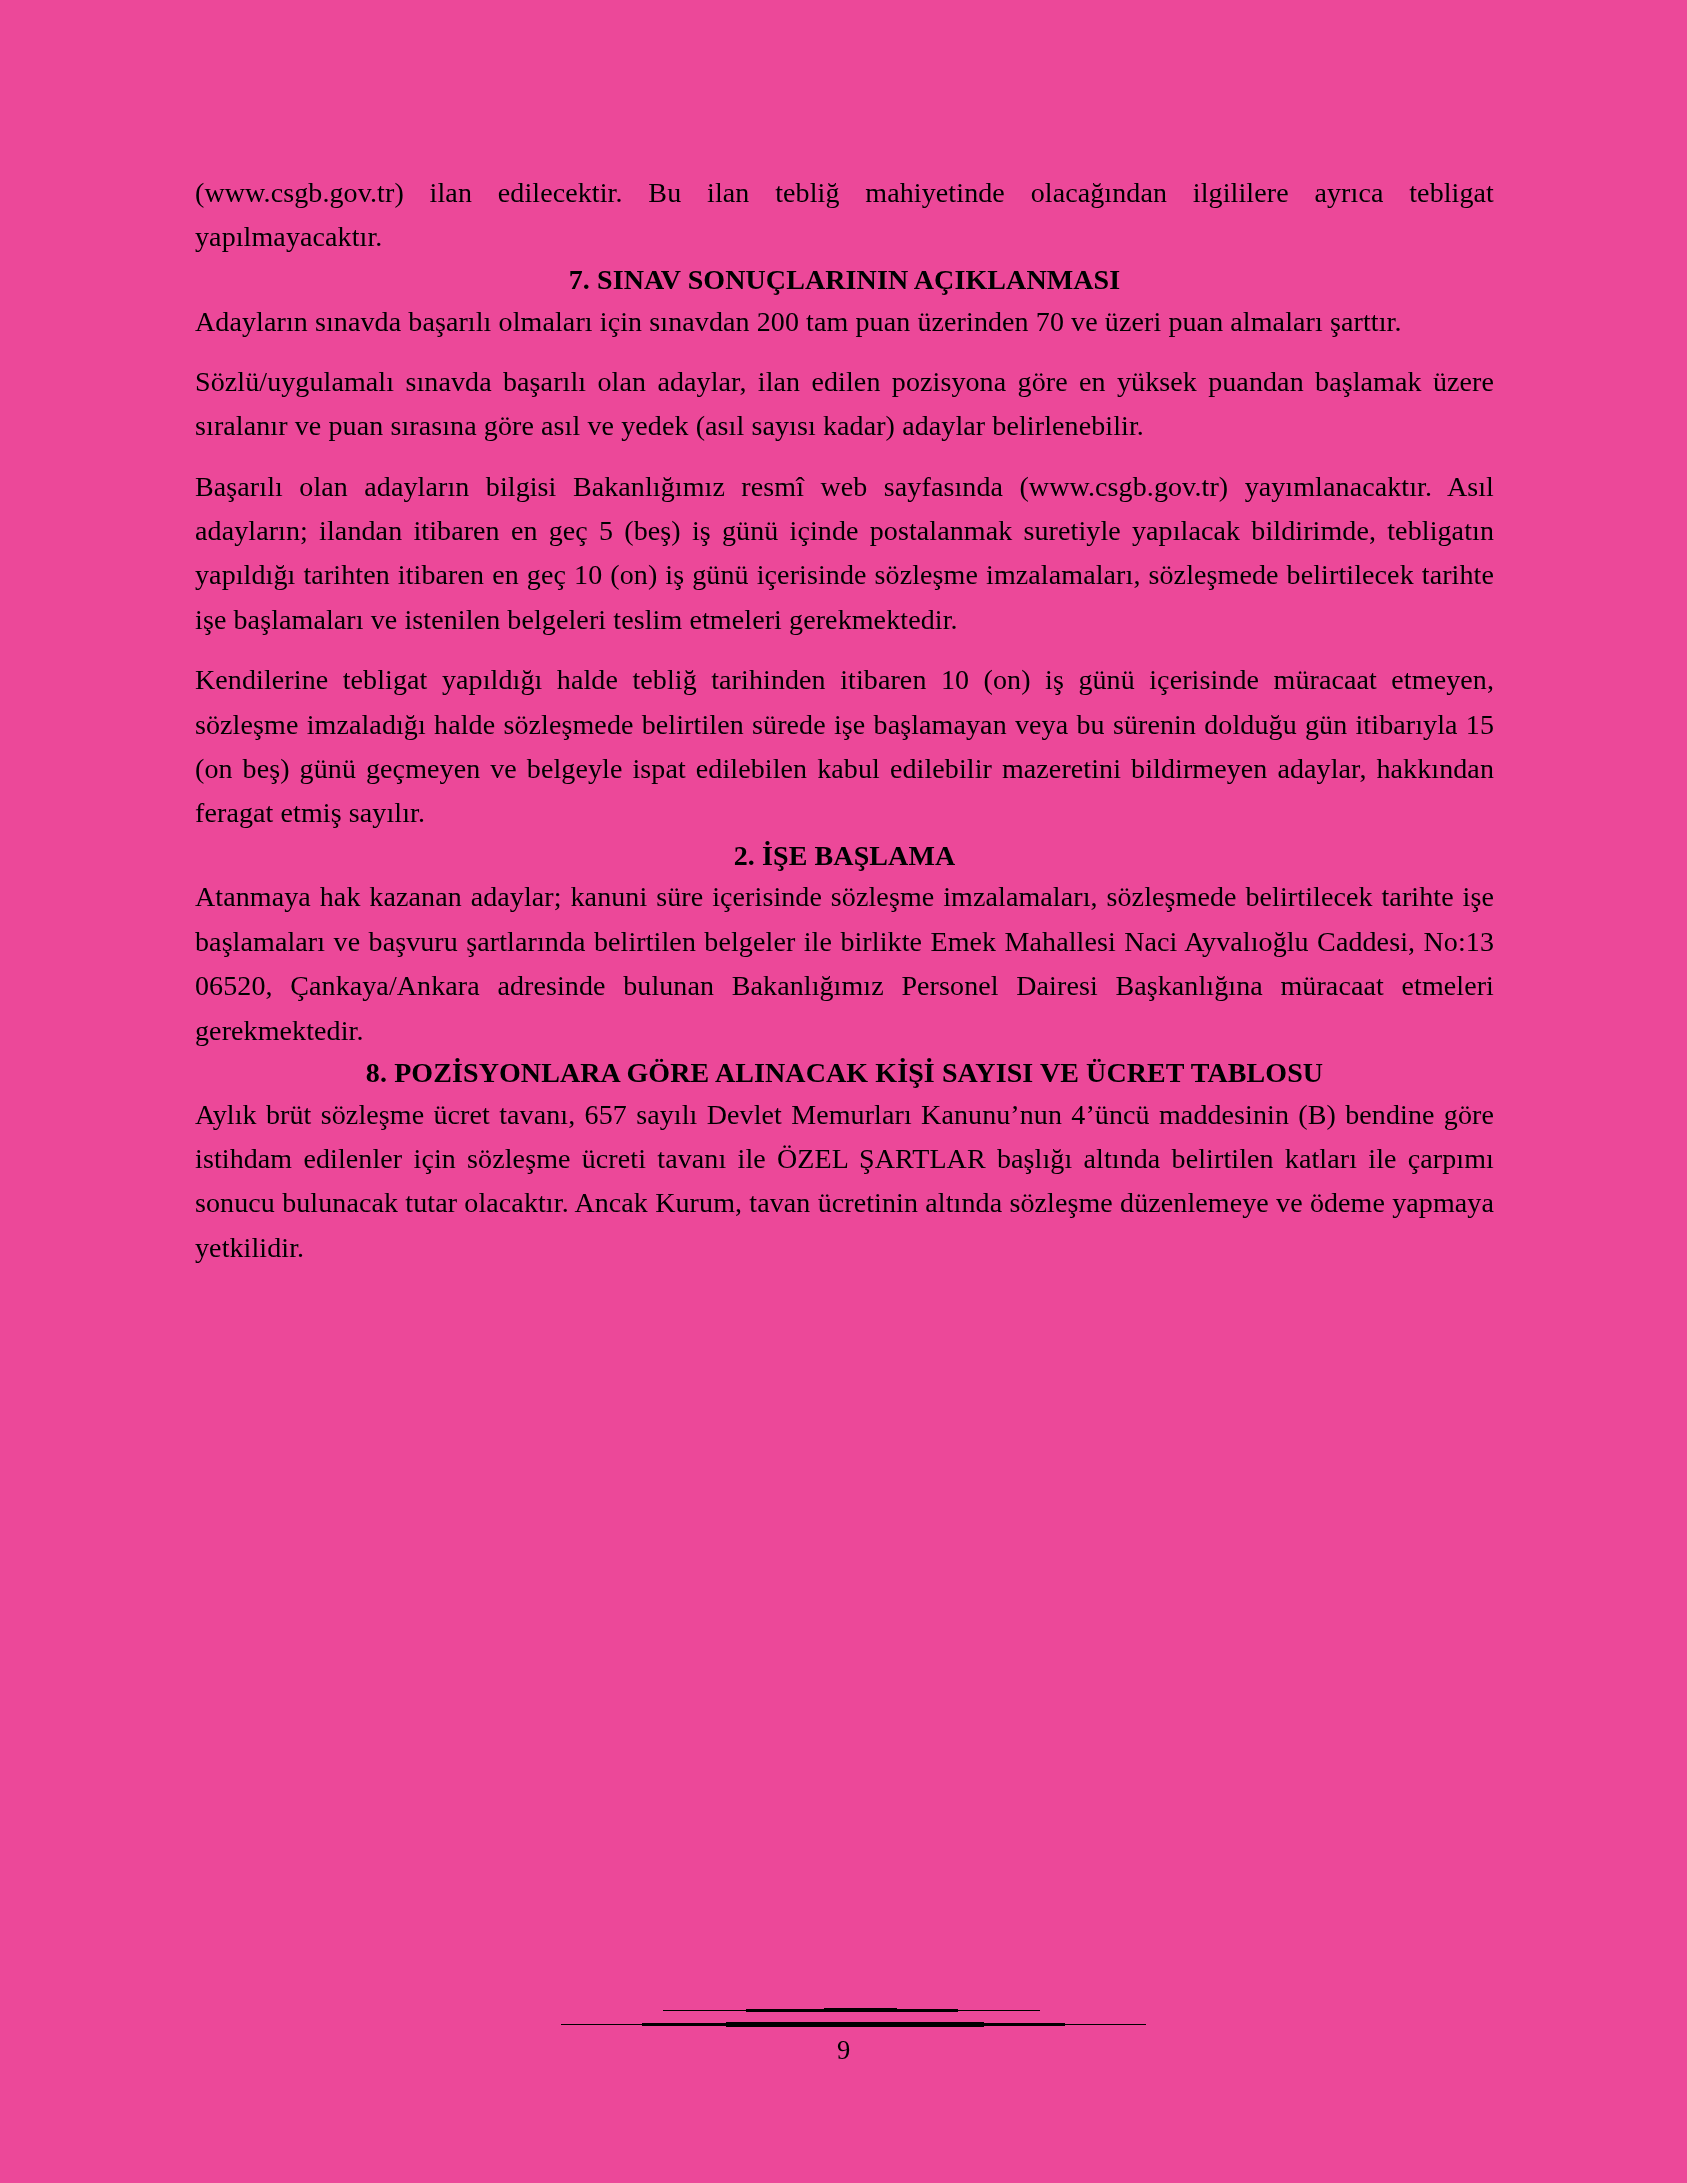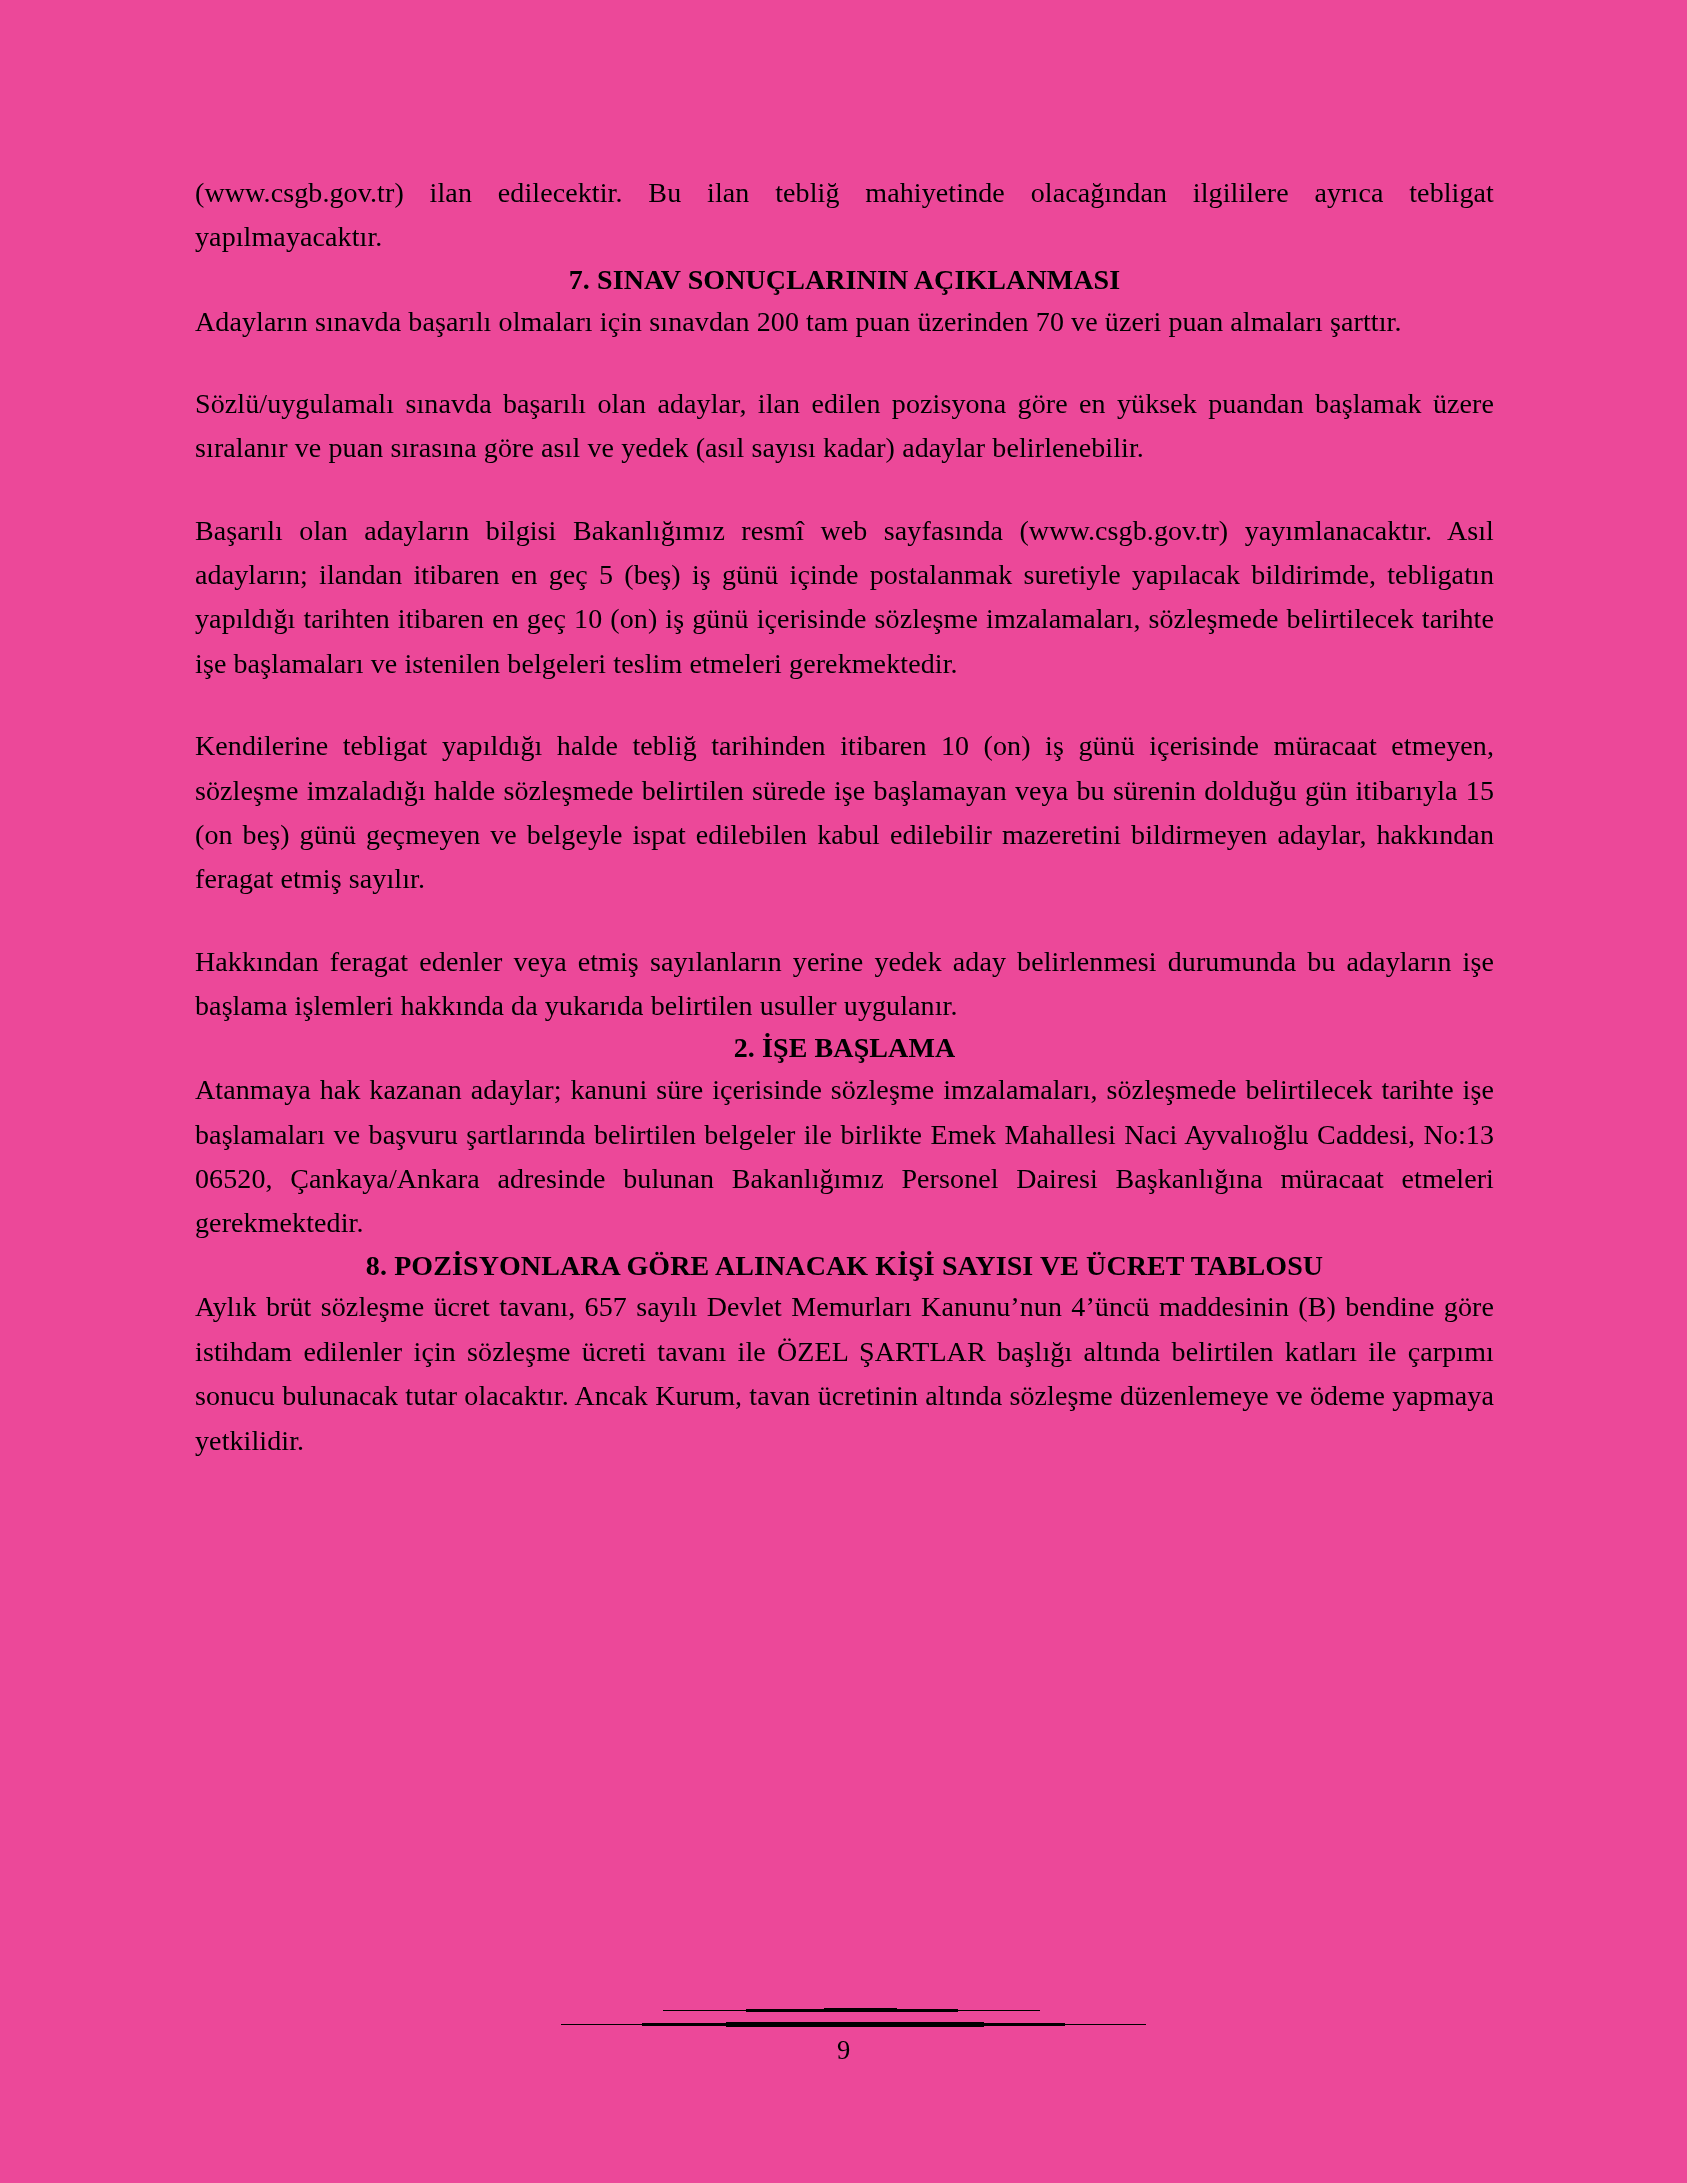--- a/index.html
+++ b/index.html
@@ -34,21 +34,21 @@
   p.para {
     margin: 0 0 0 0;
     font-size: 28px;
     line-height: 1.585;
     text-align: justify;
     text-justify: inter-word;
     letter-spacing: 0.1px;
     word-spacing: 0px;
   }
   p.para + p.para {
-    margin-top: 38px;
+    margin-top: 16px;
   }
   h2.heading {
     margin: 0;
     font-size: 28px;
     line-height: 1.42;
     font-weight: bold;
     text-align: center;
     letter-spacing: 0.1px;
   }
   .sp-before-heading { margin-top: 29px; }
@@ -138,21 +138,20 @@
     <h2 class="heading sp-before-heading">7. SINAV SONUÇLARININ AÇIKLANMASI</h2>
 
     <p class="para sp-after-heading">Adayların sınavda başarılı olmaları için sınavdan 200 tam puan üzerinden 70 ve üzeri puan almaları şarttır.</p>
 
     <p class="para">Sözlü/uygulamalı sınavda başarılı olan adaylar, ilan edilen pozisyona göre en yüksek puandan başlamak üzere sıralanır ve puan sırasına göre asıl ve yedek (asıl sayısı kadar) adaylar belirlenebilir.</p>
 
     <p class="para">Başarılı olan adayların bilgisi Bakanlığımız resmî web sayfasında (www.csgb.gov.tr) yayımlanacaktır. Asıl adayların; ilandan itibaren en geç 5 (beş) iş günü içinde postalanmak suretiyle yapılacak bildirimde, tebligatın yapıldığı tarihten itibaren en geç 10 (on) iş günü içerisinde sözleşme imzalamaları, sözleşmede belirtilecek tarihte işe başlamaları ve istenilen belgeleri teslim etmeleri gerekmektedir.</p>
 
     <p class="para">Kendilerine tebligat yapıldığı halde tebliğ tarihinden itibaren 10 (on) iş günü içerisinde müracaat etmeyen, sözleşme imzaladığı halde sözleşmede belirtilen sürede işe başlamayan veya bu sürenin dolduğu gün itibarıyla 15 (on beş) günü geçmeyen ve belgeyle ispat edilebilen kabul edilebilir mazeretini bildirmeyen adaylar, hakkından feragat etmiş sayılır.</p>
 
-    <p class="para">Hakkından feragat edenler veya etmiş sayılanların yerine yedek aday belirlenmesi durumunda bu adayların işe başlama işlemleri hakkında da yukarıda belirtilen usuller uygulanır.</p>
 
     <h2 class="heading sp-before-heading">2. İŞE BAŞLAMA</h2>
 
     <p class="para sp-after-heading">Atanmaya hak kazanan adaylar; kanuni süre içerisinde sözleşme imzalamaları, sözleşmede belirtilecek tarihte işe başlamaları ve başvuru şartlarında belirtilen belgeler ile birlikte Emek Mahallesi Naci Ayvalıoğlu Caddesi, No:13 06520, Çankaya/Ankara adresinde bulunan Bakanlığımız Personel Dairesi Başkanlığına müracaat etmeleri gerekmektedir.</p>
 
     <h2 class="heading sp-before-heading">8. POZİSYONLARA GÖRE ALINACAK KİŞİ SAYISI VE ÜCRET TABLOSU</h2>
 
     <p class="para sp-after-heading">Aylık brüt sözleşme ücret tavanı, 657 sayılı Devlet Memurları Kanunu’nun 4’üncü maddesinin (B) bendine göre istihdam edilenler için sözleşme ücreti tavanı ile ÖZEL ŞARTLAR başlığı altında belirtilen katları ile çarpımı sonucu bulunacak tutar olacaktır. Ancak Kurum, tavan ücretinin altında sözleşme düzenlemeye ve ödeme yapmaya yetkilidir.</p>
 
   </div>

